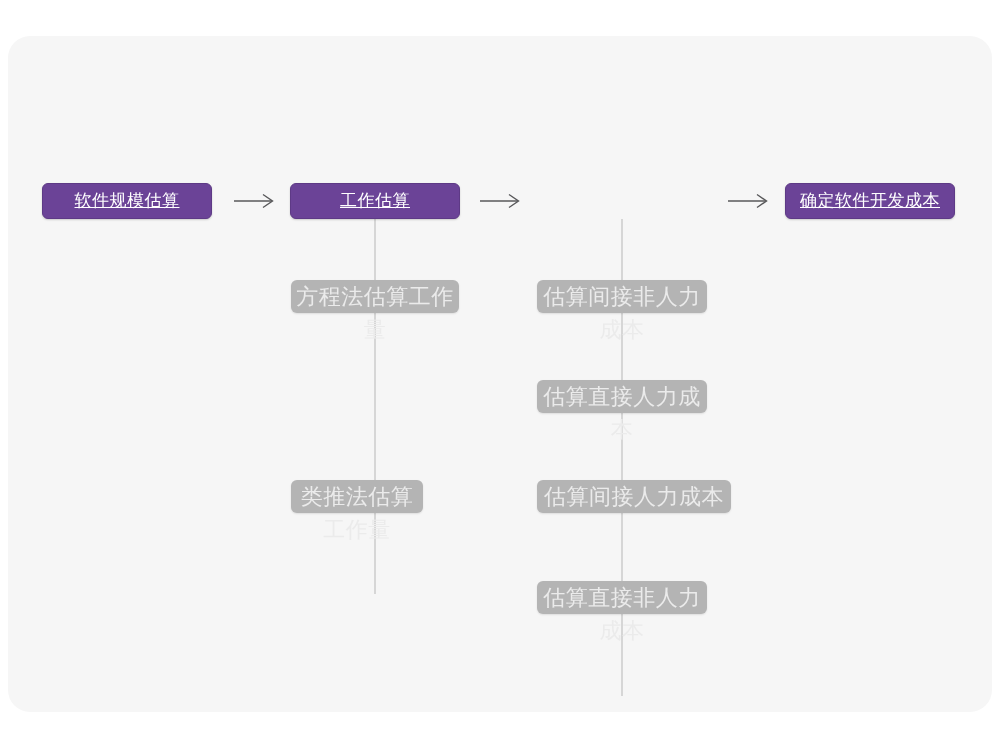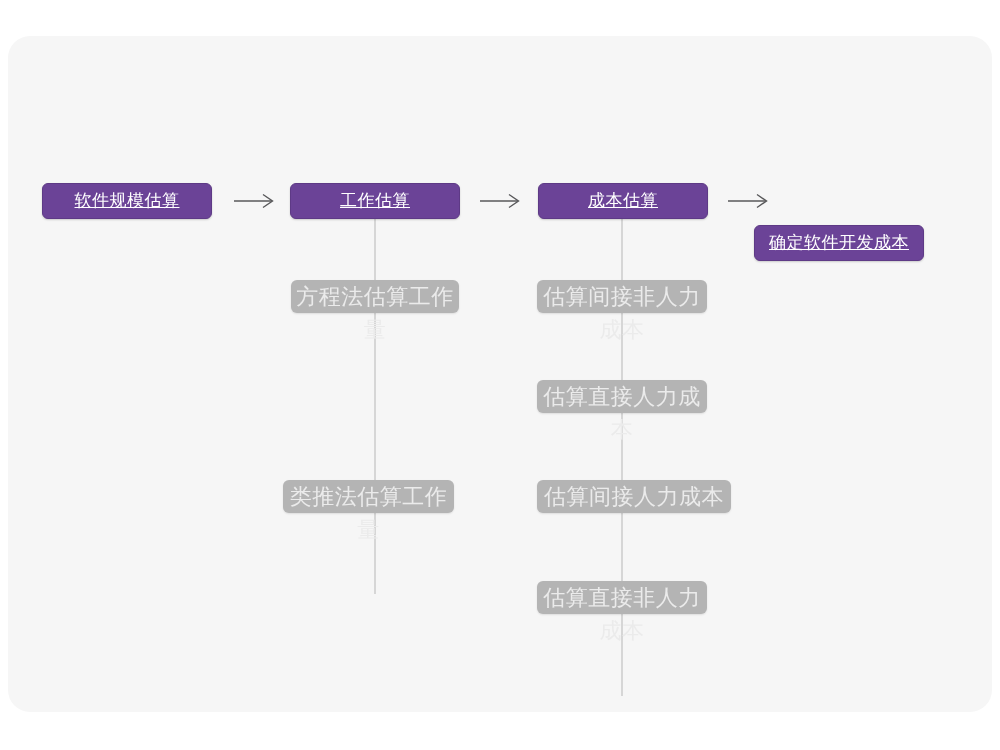--- a/index.html
+++ b/index.html
@@ -99,30 +99,29 @@
     <polyline points="31,1.5 40.5,8 31,14.5" fill="none" stroke="#58585a" stroke-width="1.4"></polyline>
   </svg>
 
   <div class="pbox" style="left:282px;">工作估算</div>
 
   <svg class="arrow" style="left:470px;" viewBox="0 0 44 16">
     <line x1="2" y1="8" x2="40" y2="8" stroke="#58585a" stroke-width="1.4"></line>
     <polyline points="31,1.5 40.5,8 31,14.5" fill="none" stroke="#58585a" stroke-width="1.4"></polyline>
   </svg>
 
-  <div class="pbox" style="left:530px;">成本估算</div>
 
   <svg class="arrow" style="left:718px;" viewBox="0 0 44 16">
     <line x1="2" y1="8" x2="40" y2="8" stroke="#58585a" stroke-width="1.4"></line>
     <polyline points="31,1.5 40.5,8 31,14.5" fill="none" stroke="#58585a" stroke-width="1.4"></polyline>
   </svg>
 
-  <div class="pbox" style="left:746px;margin-top:42px;">确定软件开发成本</div>
+  <div class="pbox" style="left:777px;">确定软件开发成本</div>
 
   <div class="gbox row1" style="left:283px; width:168px;">方程法估算工作量</div>
-  <div class="gbox row3" style="left:275px; width:171px;">类推法估算工作量</div>
+  <div class="gbox row3" style="left:283px; width:132px;">类推法估算工作量</div>
 
   <div class="gbox row2" style="left:529px; width:170px;">估算直接人力成本</div>
   <div class="gbox row1" style="left:529px; width:170px;">估算间接非人力成本</div>
   <div class="gbox row3" style="left:529px; width:194px;">估算间接人力成本</div>
   <div class="gbox row4" style="left:529px; width:170px;">估算直接非人力成本</div>
 
 </div>
 
 </body></html>

